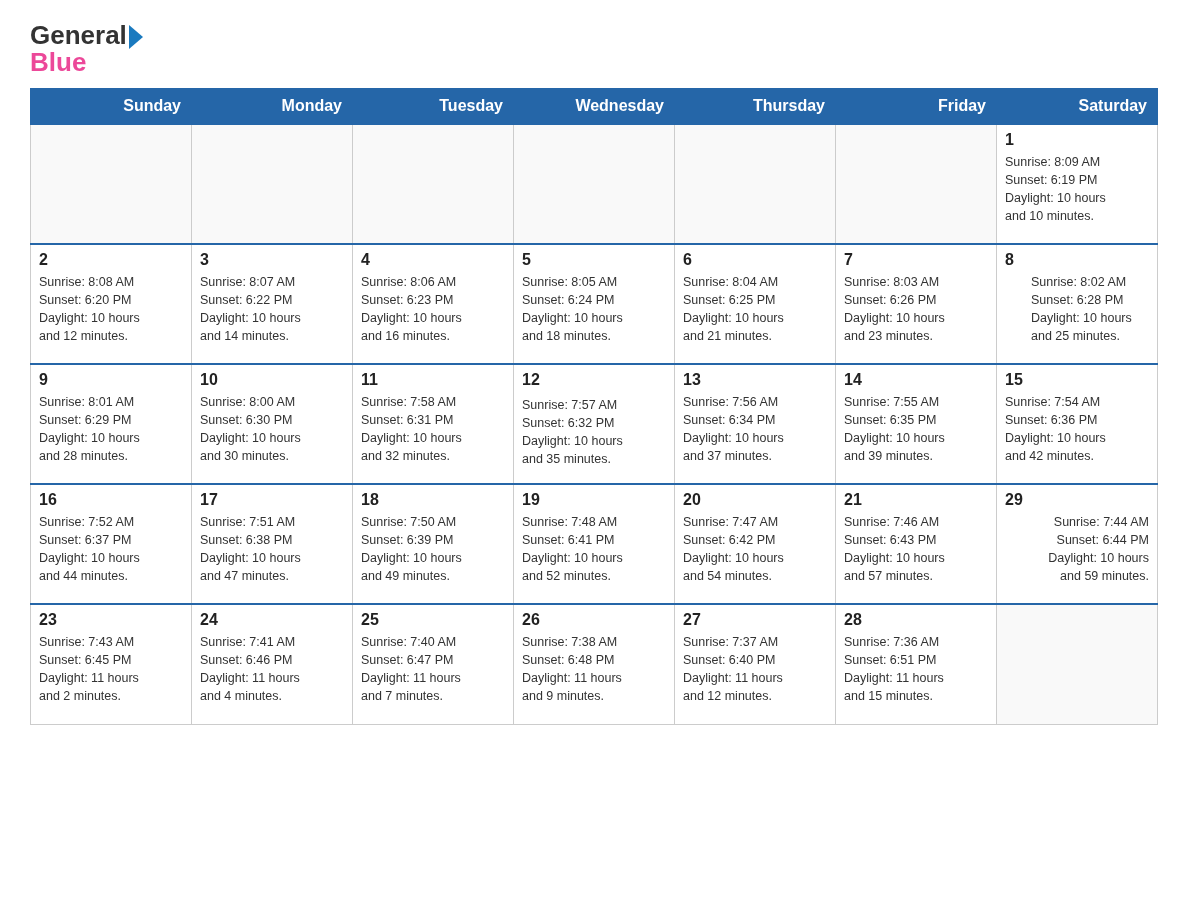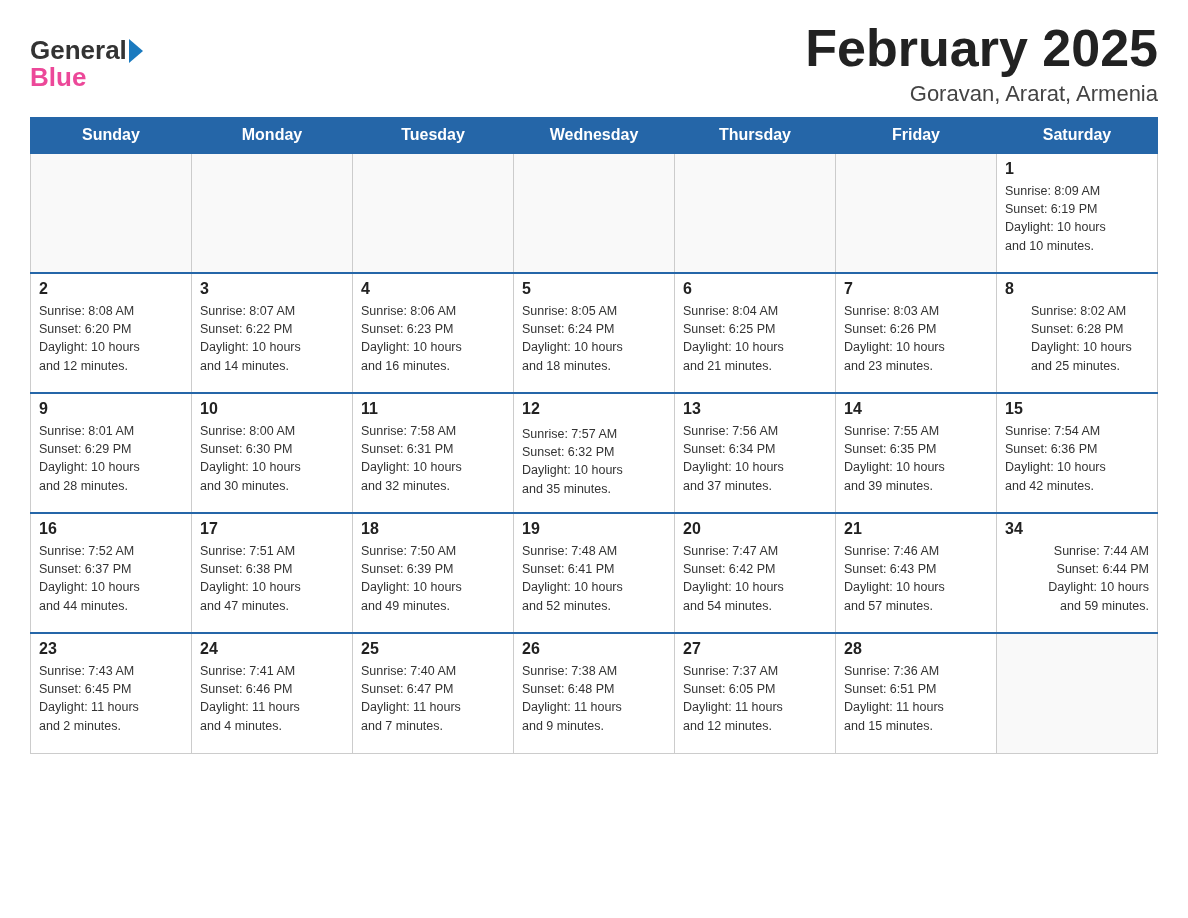--- a/index.html
+++ b/index.html
@@ -65,21 +65,21 @@
       width: 100%;
       border-collapse: collapse;
       margin-top: 8px;
     }
     .calendar-table th {
       background-color: #2566a8;
       color: #fff;
       font-size: 16px;
       font-weight: bold;
       padding: 8px 10px;
-      text-align: center;
+      text-align: right;
       border: 1px solid #2566a8;
     }
     .calendar-table td {
       border: 1px solid #ccc;
       vertical-align: top;
       padding: 6px 8px;
       width: 14.28%;
       height: 120px;
     }
     .day-number {
@@ -104,24 +104,20 @@
 </head>
 <body>
 
 <div class="header-area">
   <div class="logo-area">
     <div class="logo-text">
       <span class="logo-general">General</span>
       <div class="logo-blue-arrow"></div>
     </div>
     <span class="logo-blue-text">Blue</span>
-  </div>
-  <div class="title-area">
-    <div class="month-title">February 2025</div>
-    <div class="location-title">Goravan, Ararat, Armenia</div>
   </div>
 </div>
 
 <table class="calendar-table">
   <thead>
     <tr>
     <th>Sunday</th>
         <th>Monday</th>
         <th>Tuesday</th>
         <th>Wednesday</th>
@@ -285,21 +281,21 @@
 and 54 minutes.</div>
         </td>
         <td>
           <span class="day-number">21</span>
           <div class="day-info" style="white-space: pre-line;">Sunrise: 7:46 AM
 Sunset: 6:43 PM
 Daylight: 10 hours
 and 57 minutes.</div>
         </td>
         <td>
-          <span class="day-number">34</span>
+          <span class="day-number">29</span>
           <div class="day-info" style="white-space: pre-line; text-align: right;">Sunrise: 7:44 AM
 Sunset: 6:44 PM
 Daylight: 10 hours
 and 59 minutes.</div>
         </td>
       </tr>
       <tr class="week-row">
         <td>
           <span class="day-number">23</span>
           <div class="day-info" style="white-space: pre-line;">Sunrise: 7:43 AM
@@ -324,21 +320,21 @@
         <td>
           <span class="day-number">26</span>
           <div class="day-info" style="white-space: pre-line;">Sunrise: 7:38 AM
 Sunset: 6:48 PM
 Daylight: 11 hours
 and 9 minutes.</div>
         </td>
         <td>
           <span class="day-number">27</span>
           <div class="day-info" style="white-space: pre-line;">Sunrise: 7:37 AM
-Sunset: 6:05 PM
+Sunset: 6:40 PM
 Daylight: 11 hours
 and 12 minutes.</div>
         </td>
         <td>
           <span class="day-number">28</span>
           <div class="day-info" style="white-space: pre-line;">Sunrise: 7:36 AM
 Sunset: 6:51 PM
 Daylight: 11 hours
 and 15 minutes.</div>
         </td>

